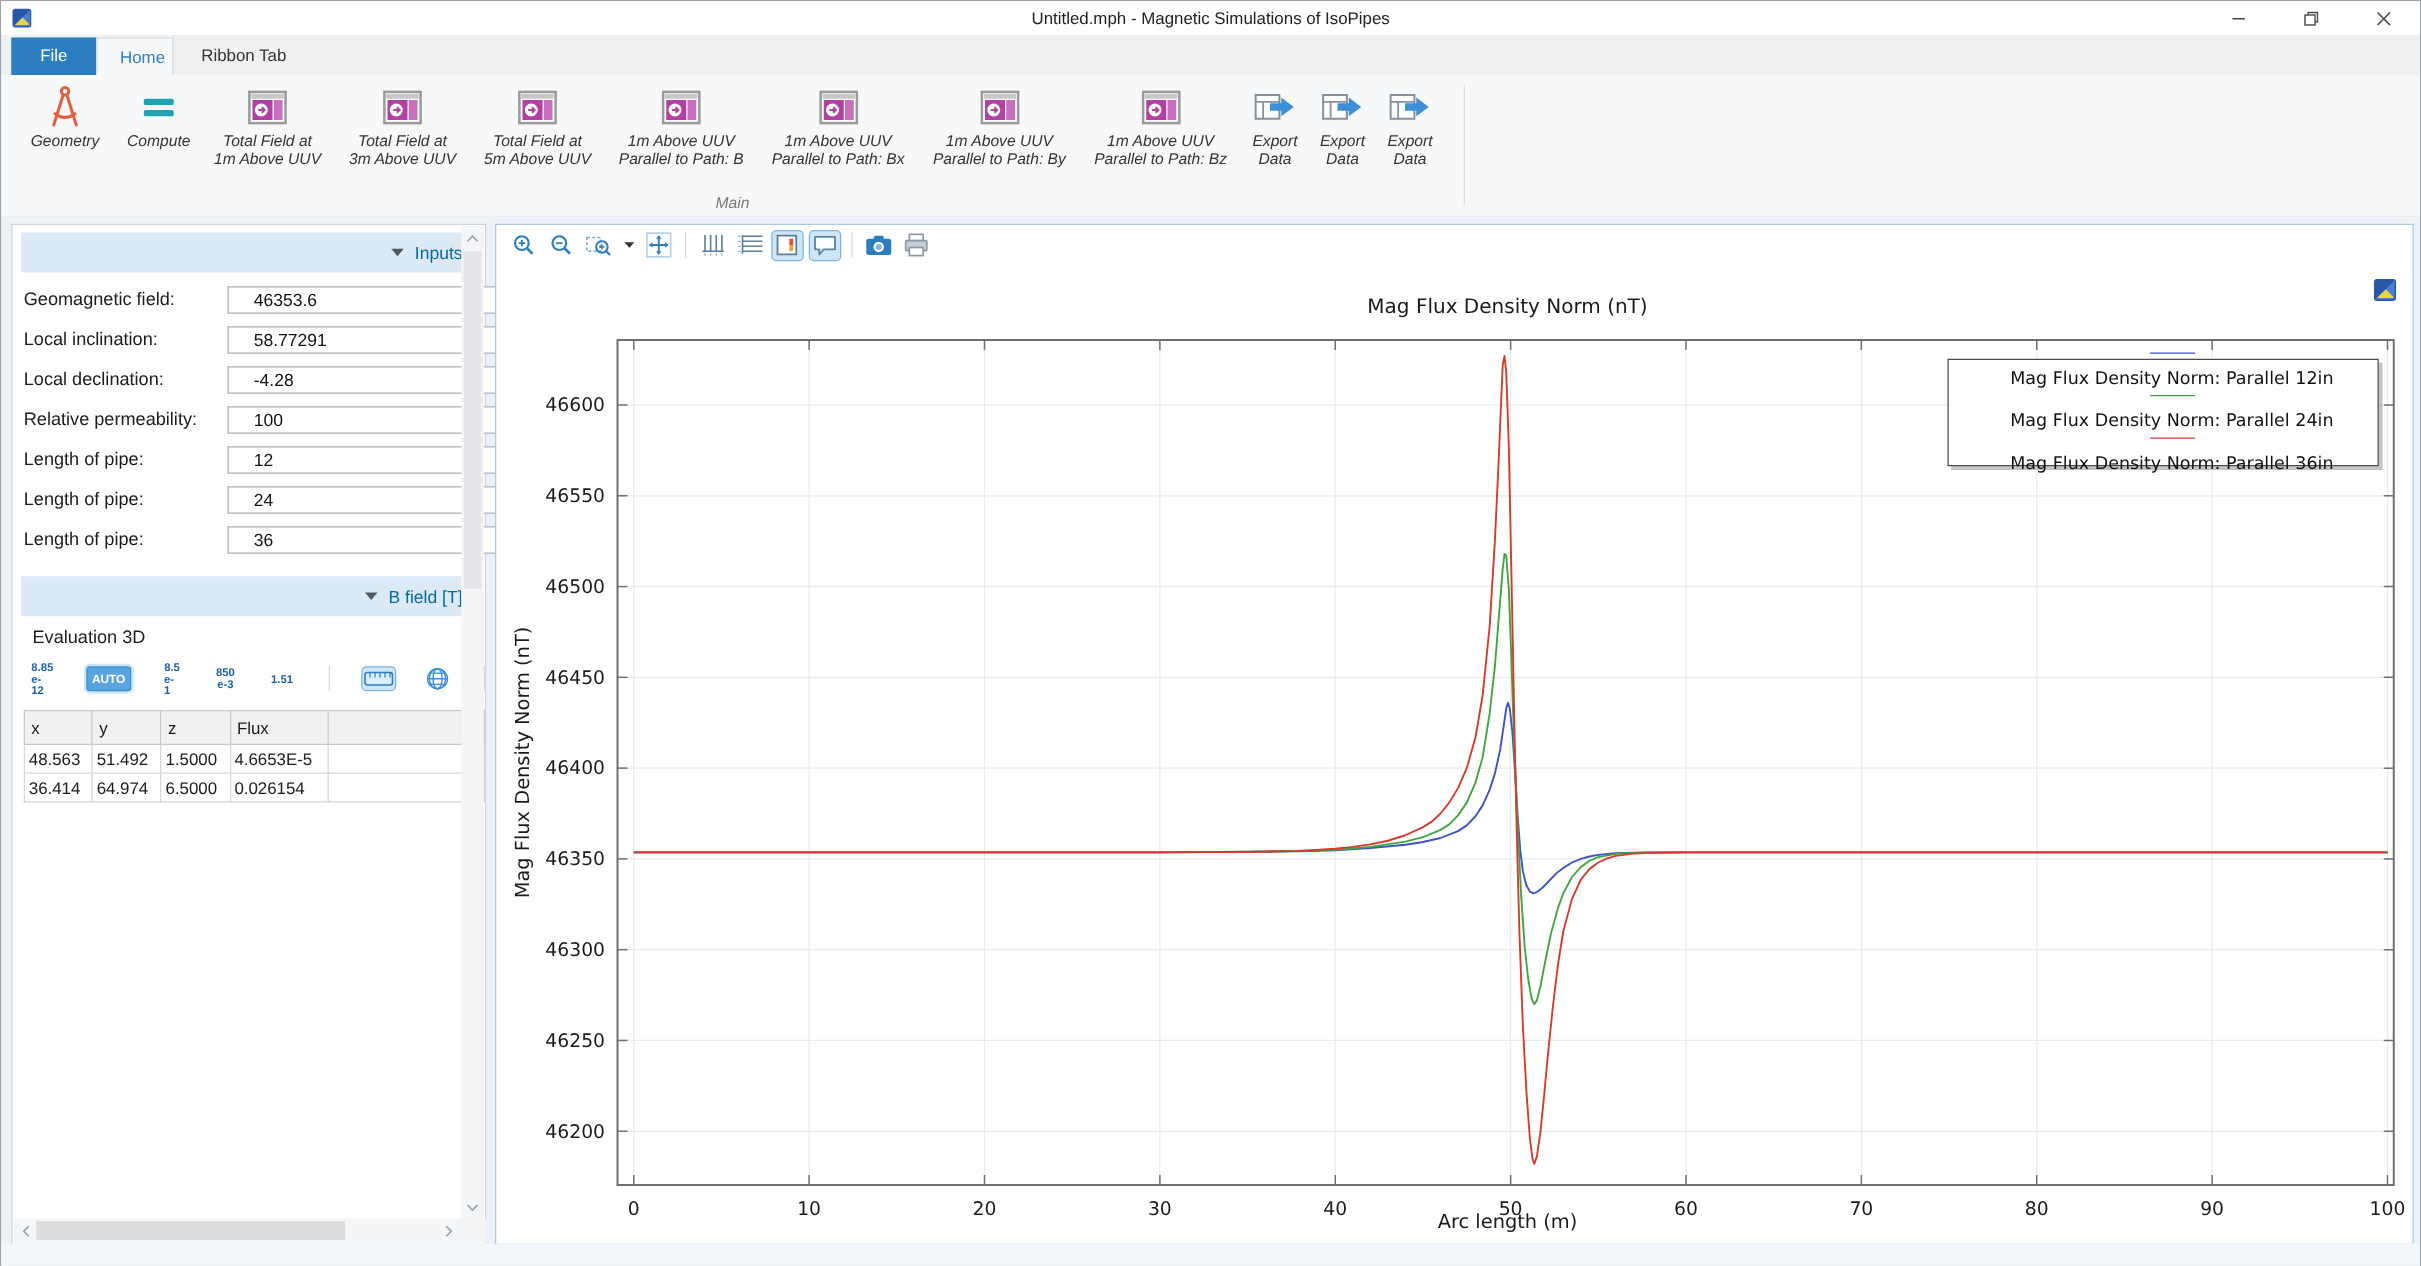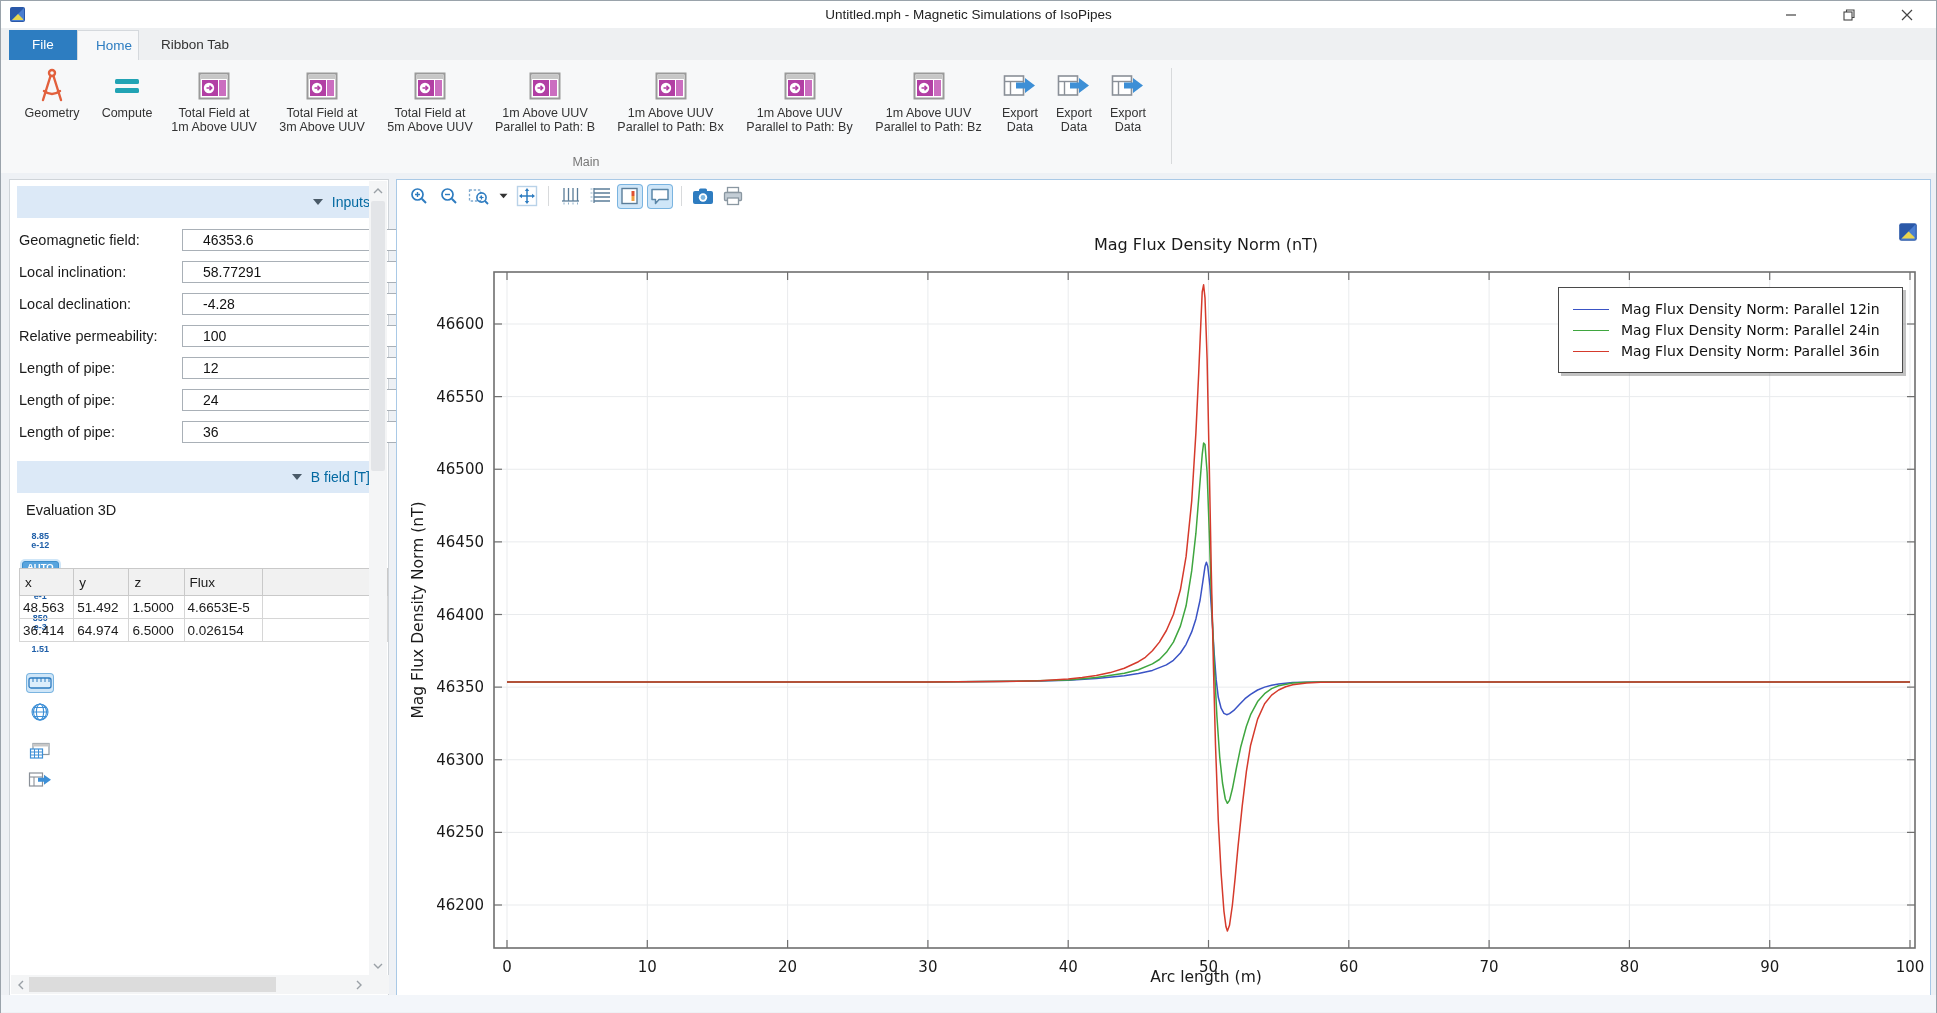--- a/index.html
+++ b/index.html
@@ -19,21 +19,21 @@
   
   .tabrow{position:absolute;left:0;top:27px;width:100%;height:32px;background:#eef0f2;border-bottom:0;}
   .tab{position:absolute;top:2px;height:30px;line-height:30px;text-align:center;font-size:13.5px;
        padding:0 18px;box-sizing:border-box;}
   .tab-file{left:8px;width:68px;background:#2d7dc1;color:#fff;}
   .tab-home{left:76px;width:62px;background:#f7f8f9;color:#2d7dc1;border:1px solid #d5d9dd;border-bottom:none;}
   .tab-plain{left:138px;width:112px;color:#333;}
 
   
   .ribbon{position:absolute;left:0;top:59px;width:100%;height:113px;background:#f7f8f9;
-          border-bottom:1px solid #d5d9dd;}
+          border-bottom:1px solid #d5d9dd;font-style:italic;}
   .ribbon-buttons{position:absolute;left:10px;top:4px;display:flex;gap:2px;}
   .rbtn{display:flex;flex-direction:column;align-items:center;justify-content:flex-start;padding-top:2px;}
   .rbtn .ric{height:40px;display:flex;align-items:center;justify-content:center;}
   .rbtn .rlb{font-size:12.5px;line-height:14px;color:#333;text-align:center;white-space:nowrap;}
   .ribbon-sep{position:absolute;left:1170px;top:8px;height:96px;width:1px;background:#d8dadc;}
   .group-label{position:absolute;left:520px;top:95px;width:130px;text-align:center;font-size:12.5px;color:#777;}
 
   
   .workspace-bg{position:absolute;left:0;top:172px;width:100%;height:841px;background:#eef1f5;}
 
@@ -42,21 +42,21 @@
               border:1px solid #cfd4d9;box-sizing:border-box;}
   .section-header{position:absolute;left:7px;width:353px;height:32px;background:#dcе9f7;
                   background:#dce9f7;display:flex;align-items:center;font-size:14px;color:#0369a1;justify-content:flex-end;}
   .section-header .tri{width:0;height:0;border-left:5px solid transparent;border-right:5px solid transparent;
                   border-top:6px solid #4a5a68;margin:0 9px 0 10px;}
   .field-row{position:absolute;left:9px;height:22px;display:flex;align-items:center;}
   .field-row label{font-size:14.5px;color:#1b1b1b;}
   .field-row input{position:absolute;left:163px;width:186px;height:20px;border:1px solid #a9b0b7;
                    font-size:14px;color:#111;padding:0 20px;font-family:"Liberation Sans",sans-serif;}
   .eval-title{position:absolute;left:16px;font-size:14.5px;color:#1b1b1b;}
-  .fmt-toolbar{position:absolute;left:12px;display:flex;align-items:center;gap:9px;height:26px;flex-direction:column;}
+  .fmt-toolbar{position:absolute;left:12px;display:flex;align-items:center;gap:23px;height:26px;}
   .chip{display:flex;flex-direction:column;align-items:center;justify-content:center;color:#1f5fa8;
         font-size:9px;line-height:9px;font-weight:bold;padding:1px 2px;border-radius:3px;border:1px solid transparent;}
   .chip.auto{background:#58a4de;border:1px solid #3e8ecb;color:#fff;font-size:9.5px;height:18px;
              padding:0 4px;box-shadow:0 0 0 2px #cfe6f8;}
   .fmt-ico{display:flex;align-items:center;justify-content:center;border-radius:3px;padding:1px;}
   .fmt-ico.active{background:#cfe6f8;box-shadow:0 0 0 1px #7ab4e0;}
   .vsep{width:1px;height:20px;background:#d8dadc;margin:0 3px;}
 
   .eval-table{position:absolute;left:9px;border-collapse:collapse;font-size:13.5px;color:#1b1b1b;}
   .eval-table th{background:#f1f1f1;border:1px solid #c9c9c9;font-weight:normal;text-align:left;
@@ -76,21 +76,21 @@
   .plot-toolbar{position:absolute;left:10px;top:3px;height:26px;display:flex;align-items:center;gap:6px;}
   .ptb{display:flex;align-items:center;justify-content:center;width:24px;height:23px;border-radius:3px;}
   .ptb.active{background:#cfe6f8;box-shadow:0 0 0 1px #7ab4e0;}
   .ptb.narrow{width:12px;}
   .watermark{position:absolute;right:12px;top:42px;width:20px;height:20px;}
   #chart{position:absolute;left:0;top:32px;}
 
   .legend{position:absolute;left:1161px;top:107px;width:345px;height:86px;background:#fff;
           border:1.5px solid #4a4a4a;box-shadow:3px 3px 0 rgba(120,120,120,.45);box-sizing:border-box;
           display:flex;flex-direction:column;justify-content:center;gap:5px;padding-left:14px;}
-  .legend-item{display:flex;align-items:center;gap:12px;}
+  .legend-item{display:flex;align-items:center;gap:12px;flex-direction:column;}
   .legend-line{width:36px;height:0;border-top:1.6px solid;}
   .legend-label{font-family:"DejaVu Sans",sans-serif;font-size:14px;color:#111;}
 
   .statusbar{position:absolute;left:0;bottom:0;width:100%;height:17px;background:#f3f6fa;}
   svg{display:block;}
 </style>
 </head>
 <body>
 
 <div id="app">

